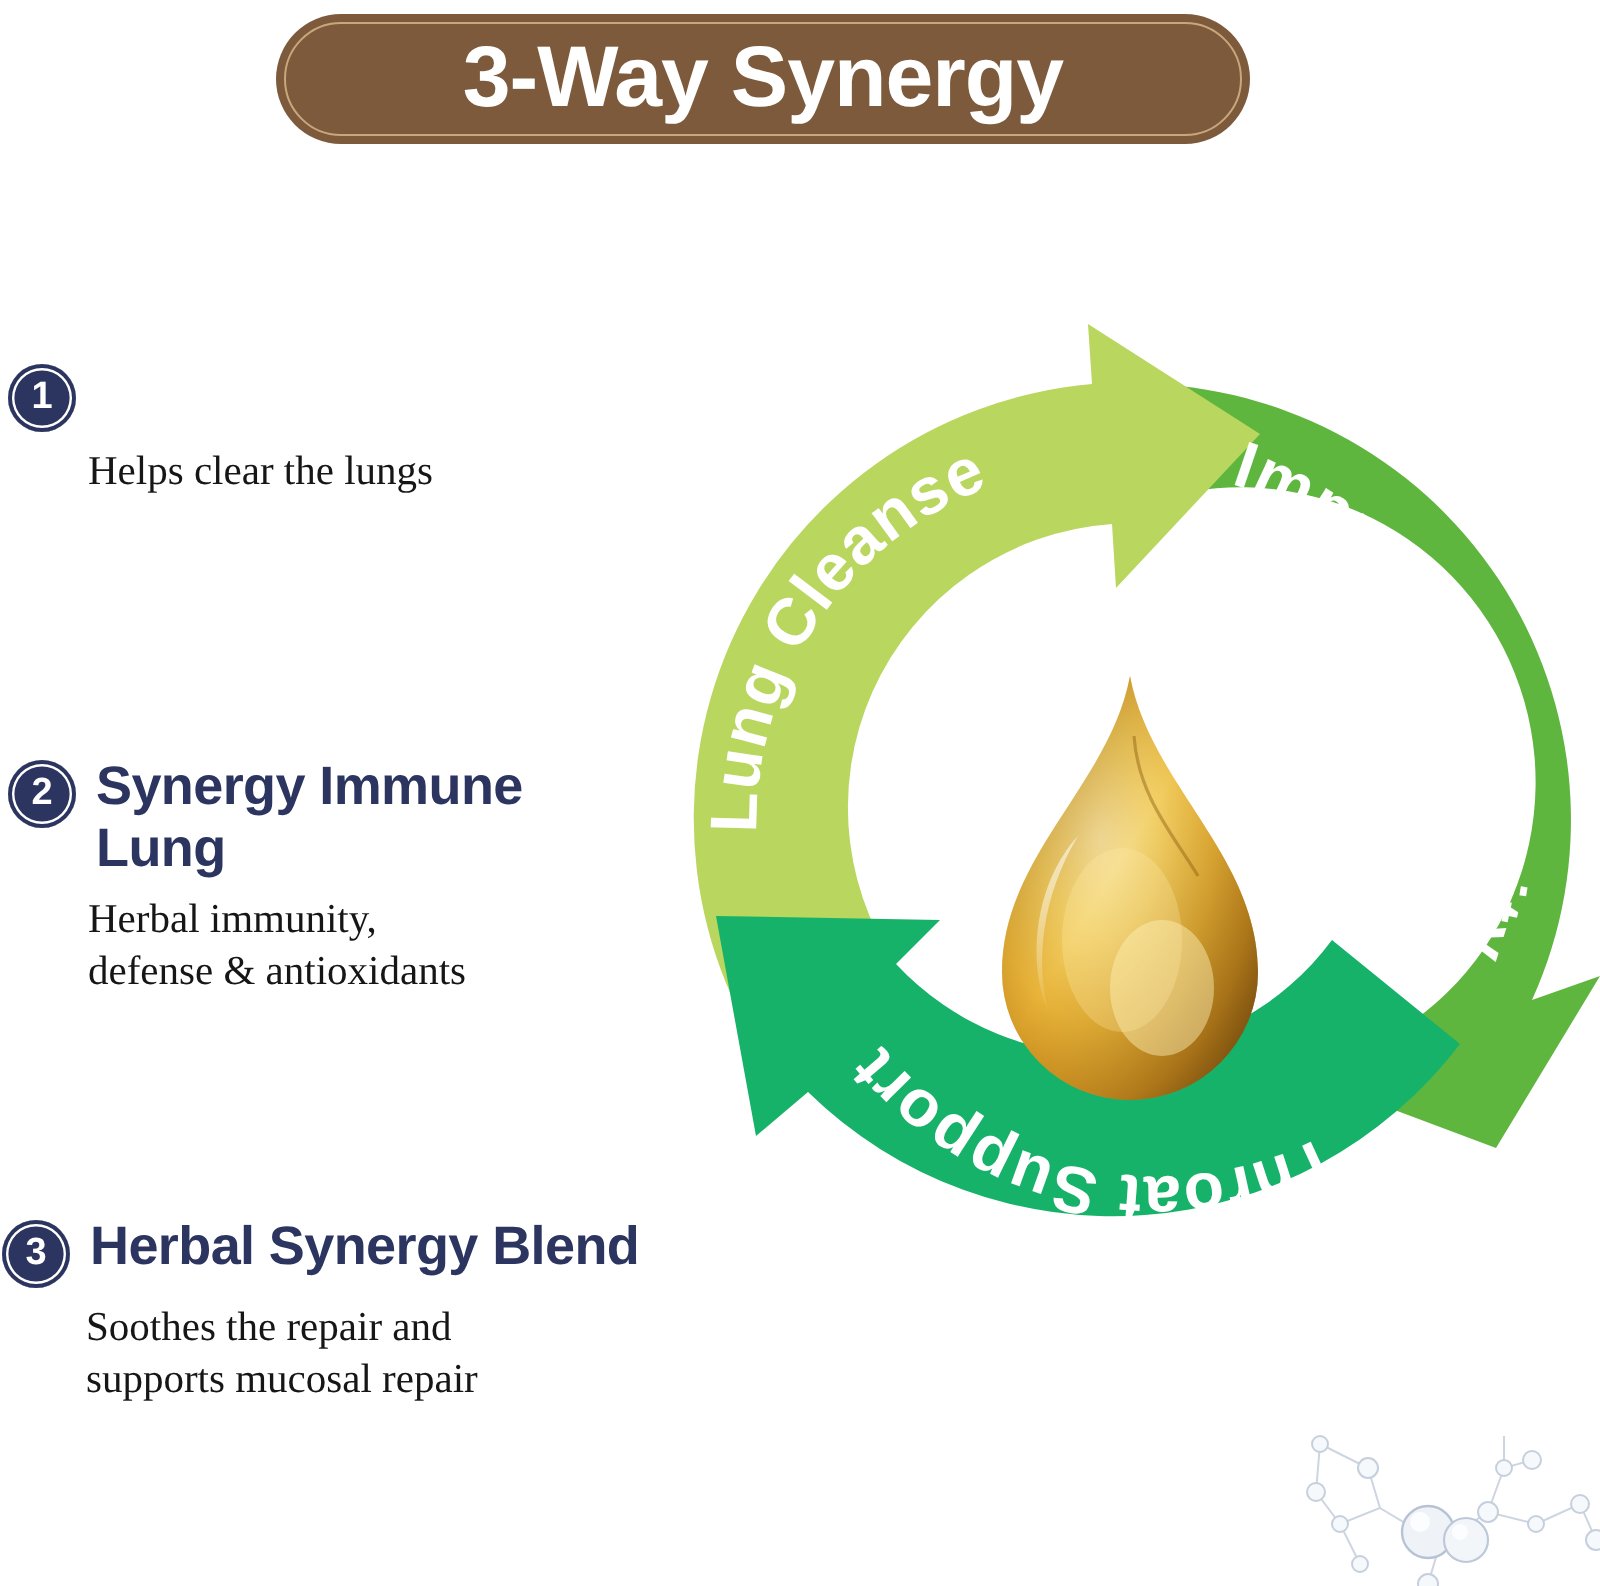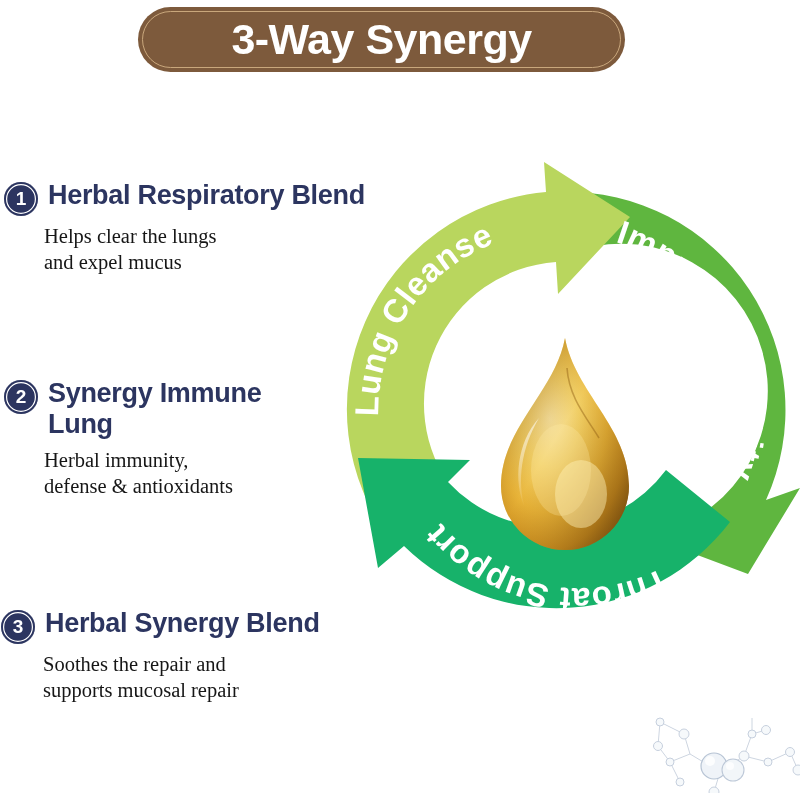--- a/index.html
+++ b/index.html
@@ -93,25 +93,23 @@
 <div id="canvas">
 
   <div class="title-pill">
     <span class="inner-ring"></span>
     <span class="title-text">3-Way Synergy</span>
   </div>
 
   <div class="feature" id="feature-1">
     <div class="feature-head">
       <div class="badge">1</div>
-      <div class="feature-title">Herbal Respiratory Blend</div>
     </div>
     <div class="feature-desc">
       <div>Helps clear the lungs</div>
-      <div>and expel mucus</div>
     </div>
   </div>
 
   <div class="feature" id="feature-2">
     <div class="feature-head">
       <div class="badge">2</div>
       <div class="feature-title">
         <div>Synergy Immune</div>
         <div>Lung</div>
       </div>

